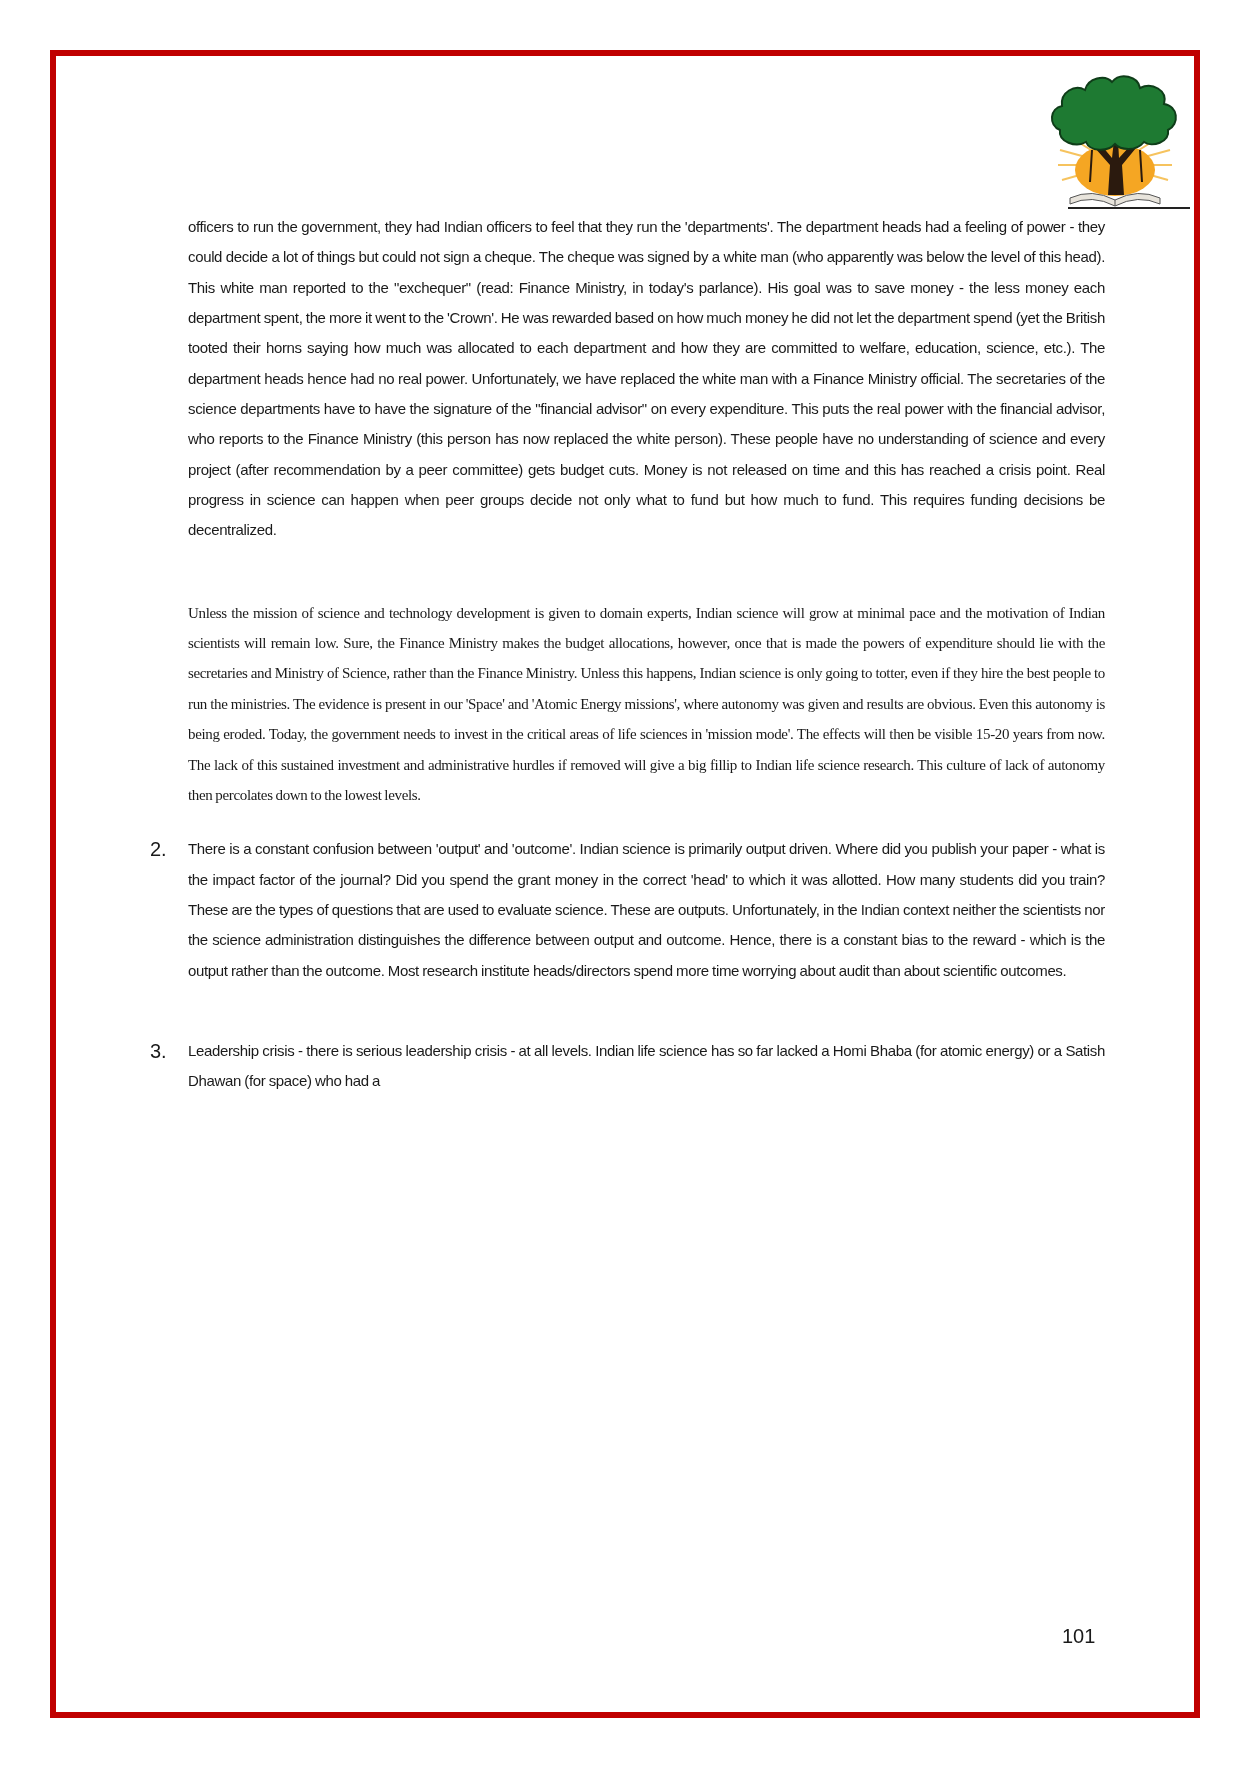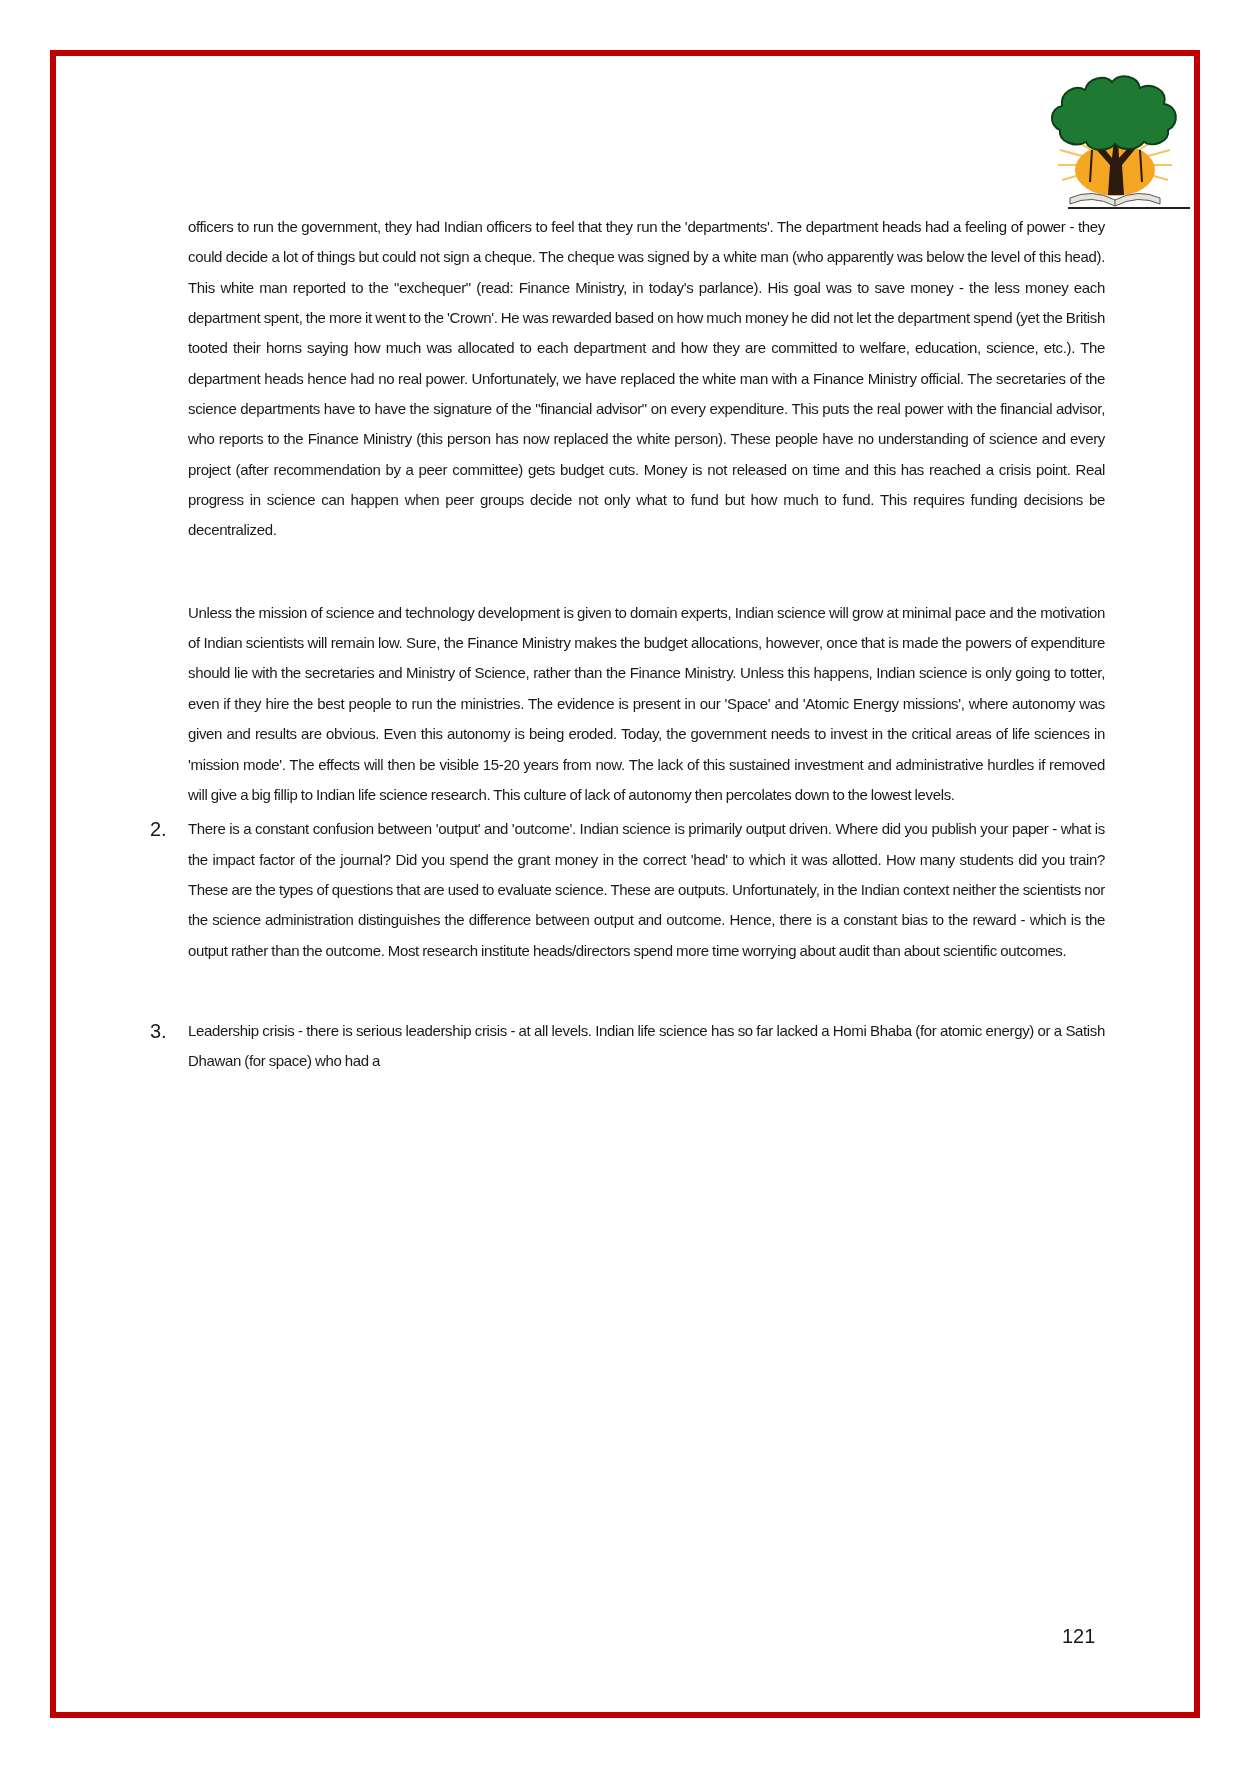--- a/index.html
+++ b/index.html
@@ -4,21 +4,21 @@
 <style>
   html, body { margin: 0; padding: 0; background: #ffffff; }
   body { width: 1250px; height: 1768px; position: relative; overflow: hidden;
          font-family: "Liberation Sans", "DejaVu Sans", sans-serif; color: #1a1a1a; }
   .page-border { position: absolute; left: 50px; top: 50px; width: 1150px; height: 1668px;
                  box-sizing: border-box; border: 6px solid #c00000; }
   .logo { position: absolute; left: 1040px; top: 70px; width: 150px; height: 145px; }
   .content { position: absolute; left: 188px; top: 212px; width: 917px; }
   .para { font-size: 15px; line-height: 30.35px; text-align: justify; margin: 0; letter-spacing: -0.35px; word-spacing: -0.5px; }
   .para-1 { margin-bottom: 52px; }
-  .para-2 { margin-bottom: 4px; }
+  .para-2 { margin-bottom: 24px; font-family: Liberation Serif, serif; }
   .list-item { position: relative; }
   .list-num { position: absolute; left: -38px; top: 0; font-size: 20px; line-height: 30.35px; }
   .item-2 { margin-bottom: 50px; }
   .page-number { position: absolute; left: 1062px; top: 1625px; font-size: 20px; }
 </style>
 </head>
 <body>
 
 <div class="page-border"></div>
 
@@ -57,13 +57,13 @@
     <span class="list-num">2.</span>
     <p class="para">There is a constant confusion between 'output' and 'outcome'. Indian science is primarily output driven. Where did you publish your paper - what is the impact factor of the journal? Did you spend the grant money in the correct 'head' to which it was allotted. How many students did you train? These are the types of questions that are used to evaluate science. These are outputs. Unfortunately, in the Indian context neither the scientists nor the science administration distinguishes the difference between output and outcome. Hence, there is a constant bias to the reward - which is the output rather than the outcome. Most research institute heads/directors spend more time worrying about audit than about scientific outcomes.</p>
   </div>
 
   <div class="list-item item-3">
     <span class="list-num">3.</span>
     <p class="para">Leadership crisis - there is serious leadership crisis - at all levels. Indian life science has so far lacked a Homi Bhaba (for atomic energy) or a Satish Dhawan (for space) who had a</p>
   </div>
 </div>
 
-<div class="page-number">121</div>
+<div class="page-number">101</div>
 
 </body></html>

